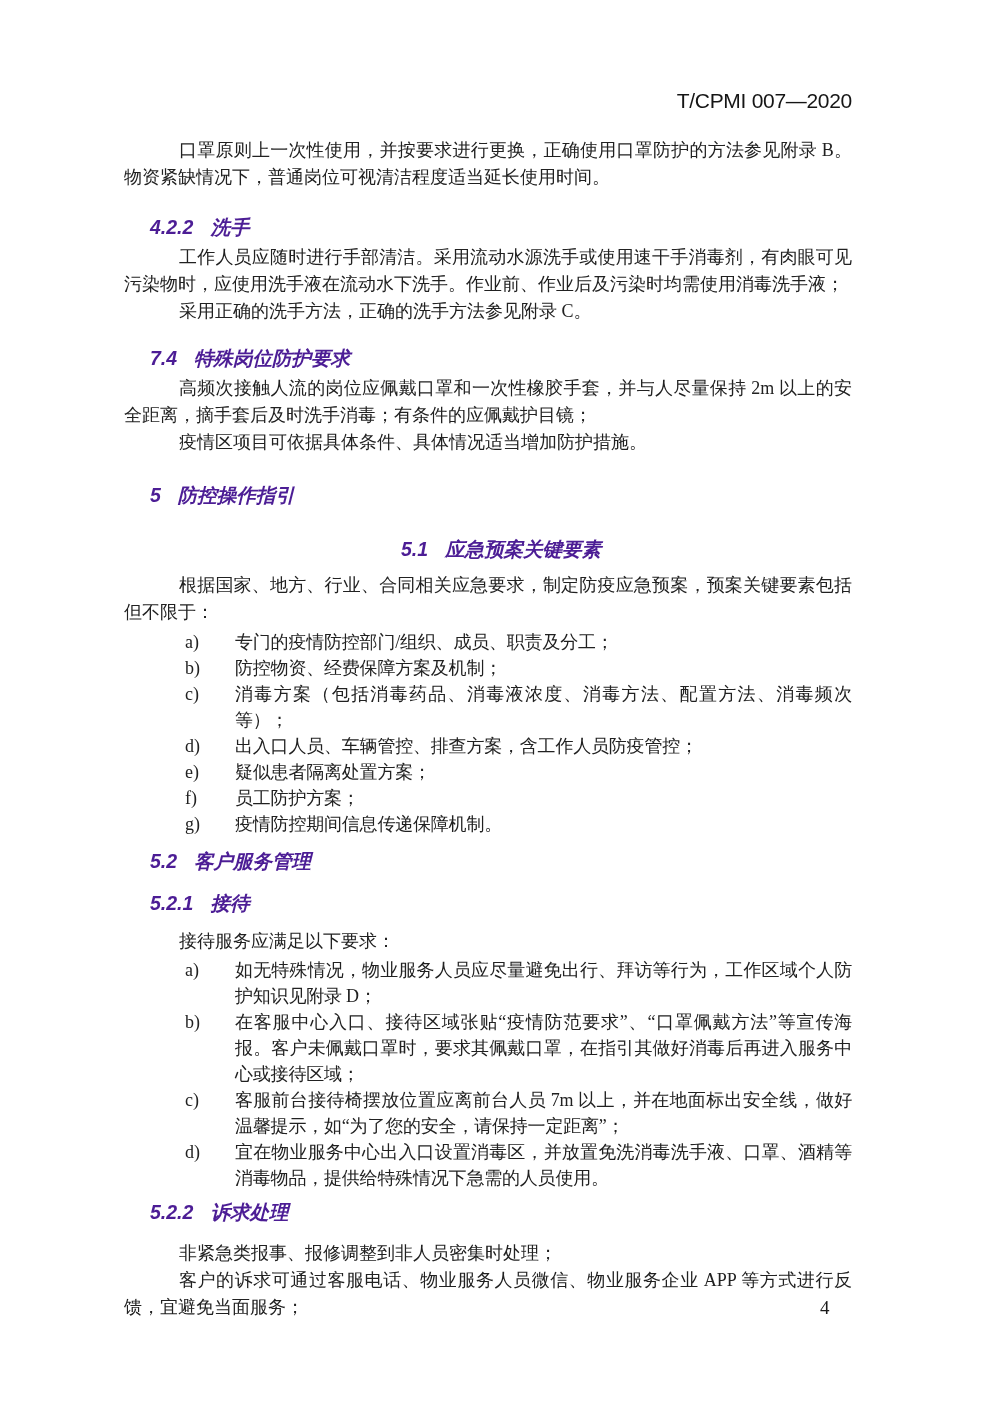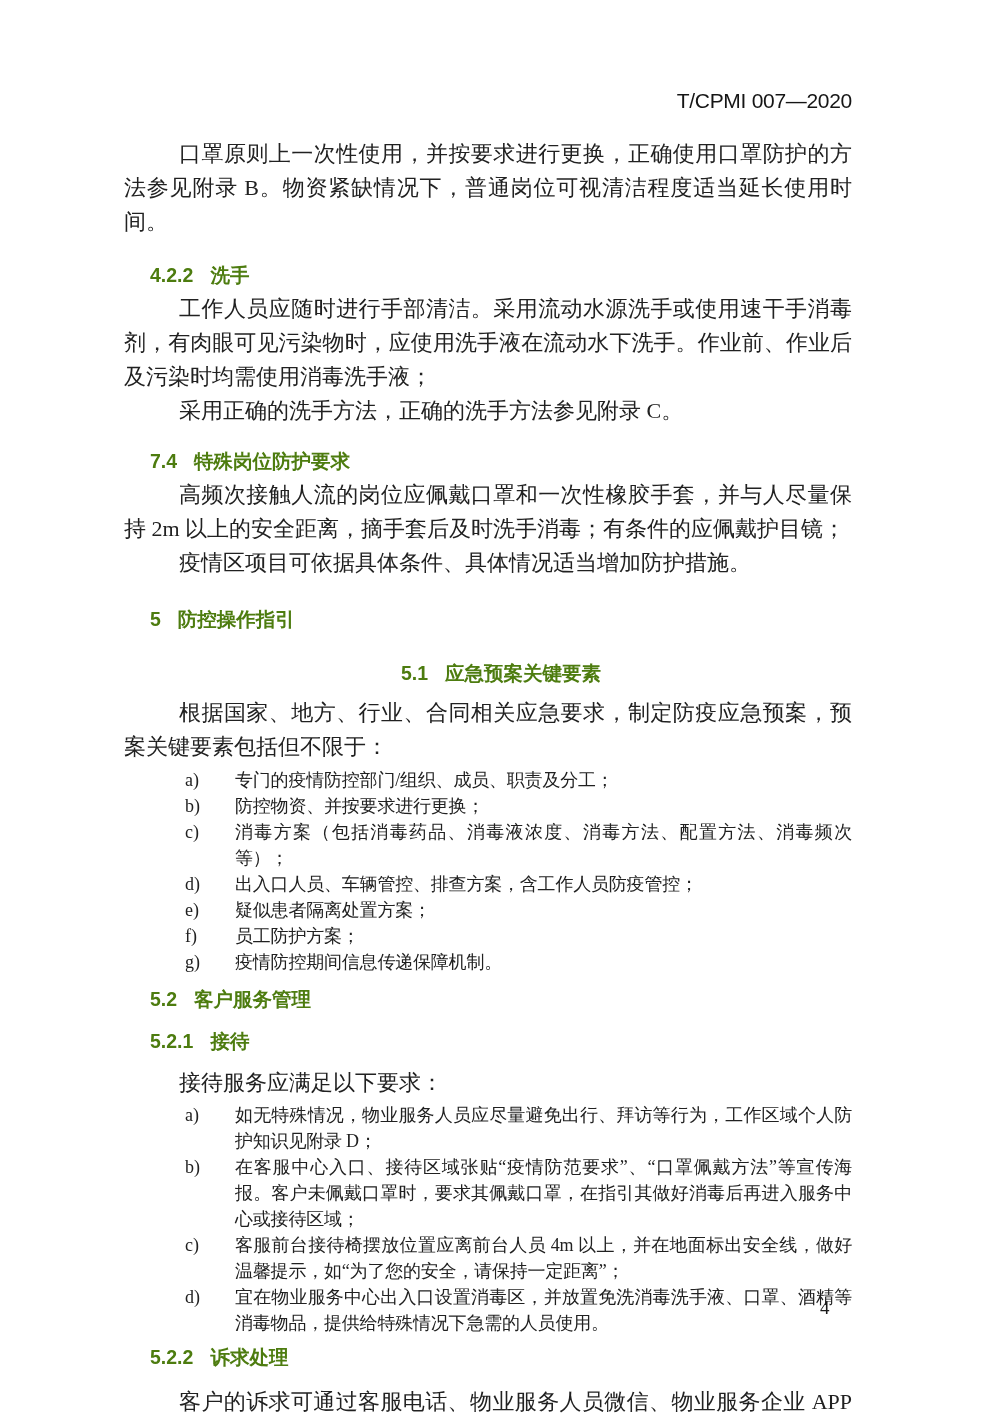--- a/index.html
+++ b/index.html
@@ -26,33 +26,34 @@
     font-family: "Liberation Sans", "DejaVu Sans", sans-serif;
     font-size: 21px;
     letter-spacing: -0.3px;
     line-height: 27px;
     text-align: right;
     color: #151515;
     margin-bottom: 23px;
   }
   .para {
     margin: 0;
-    font-size: 22px;
-    line-height: 34px;
+    font-size: 18px;
+    line-height: 27px;
     text-align: justify;
     text-indent: 55px;
   }
   .h {
     margin: 0;
     font-family: "Liberation Sans", "DejaVu Sans", sans-serif;
     font-weight: 700;
     font-size: 19.5px;
     line-height: 27px;
-    color: #4d7c0f;
+    color: #4c1d95;
     padding-left: 26px;
+    font-style: italic;
   }
   .h .hnum { margin-right: 17px; }
   .sp-h422 { margin: 23px 0 3px; }
   .sp-h43  { margin: 20px 0 3px; }
   .sp-h5   { margin: 26px 0 0; }
   .sp-h51  { margin: 27px 0 9px; text-align: center; }
   .sp-h52  { margin: 11px 0 4px; }
   .sp-h521 { margin: 15px 0 11px; }
   .sp-h522 { margin: 8px 0 14px; }
   .list {
@@ -117,21 +118,21 @@
     </h2>
     <p class="para">根据国家、地方、行业、合同相关应急要求，制定防疫应急预案，预案关键要素包括但不限于：</p>
 
     <ul class="list plan-list">
       <li class="list-item">
         <span class="li-label">a)</span>
         <span class="li-text">专门的疫情防控部门/组织、成员、职责及分工；</span>
       </li>
       <li class="list-item">
         <span class="li-label">b)</span>
-        <span class="li-text">防控物资、并按要求进行更换；</span>
+        <span class="li-text">防控物资、经费保障方案及机制；</span>
       </li>
       <li class="list-item">
         <span class="li-label">c)</span>
         <span class="li-text">消毒方案（包括消毒药品、消毒液浓度、消毒方法、配置方法、消毒频次等）；</span>
       </li>
       <li class="list-item">
         <span class="li-label">d)</span>
         <span class="li-text">出入口人员、车辆管控、排查方案，含工作人员防疫管控；</span>
       </li>
       <li class="list-item">
@@ -161,30 +162,30 @@
       <li class="list-item">
         <span class="li-label">a)</span>
         <span class="li-text">如无特殊情况，物业服务人员应尽量避免出行、拜访等行为，工作区域个人防护知识见附录 D；</span>
       </li>
       <li class="list-item">
         <span class="li-label">b)</span>
         <span class="li-text">在客服中心入口、接待区域张贴“疫情防范要求”、“口罩佩戴方法”等宣传海报。客户未佩戴口罩时，要求其佩戴口罩，在指引其做好消毒后再进入服务中心或接待区域；</span>
       </li>
       <li class="list-item">
         <span class="li-label">c)</span>
-        <span class="li-text">客服前台接待椅摆放位置应离前台人员 4m 以上，并在地面标出安全线，做好温馨提示，如“为了您的安全，请保持一定距离”；</span>
+        <span class="li-text">客服前台接待椅摆放位置应离前台人员 7m 以上，并在地面标出安全线，做好温馨提示，如“为了您的安全，请保持一定距离”；</span>
       </li>
       <li class="list-item">
         <span class="li-label">d)</span>
         <span class="li-text">宜在物业服务中心出入口设置消毒区，并放置免洗消毒洗手液、口罩、酒精等消毒物品，提供给特殊情况下急需的人员使用。</span>
       </li>
     </ul>
 
     <h3 class="h sp-h522">
       <span class="hnum">5.2.2</span><span>诉求处理</span>
     </h3>
+    <p class="para">非紧急类报事、报修调整到非人员密集时处理；</p>
     <p class="para">客户的诉求可通过客服电话、物业服务人员微信、物业服务企业 APP 等方式进行反馈，宜避免当面服务；</p>
-    <p class="para">非紧急类报事、报修调整到非人员密集时处理；</p>
 
   </div>
 
   <div class="page-number">4</div>
 </div>
 
 </body></html>

